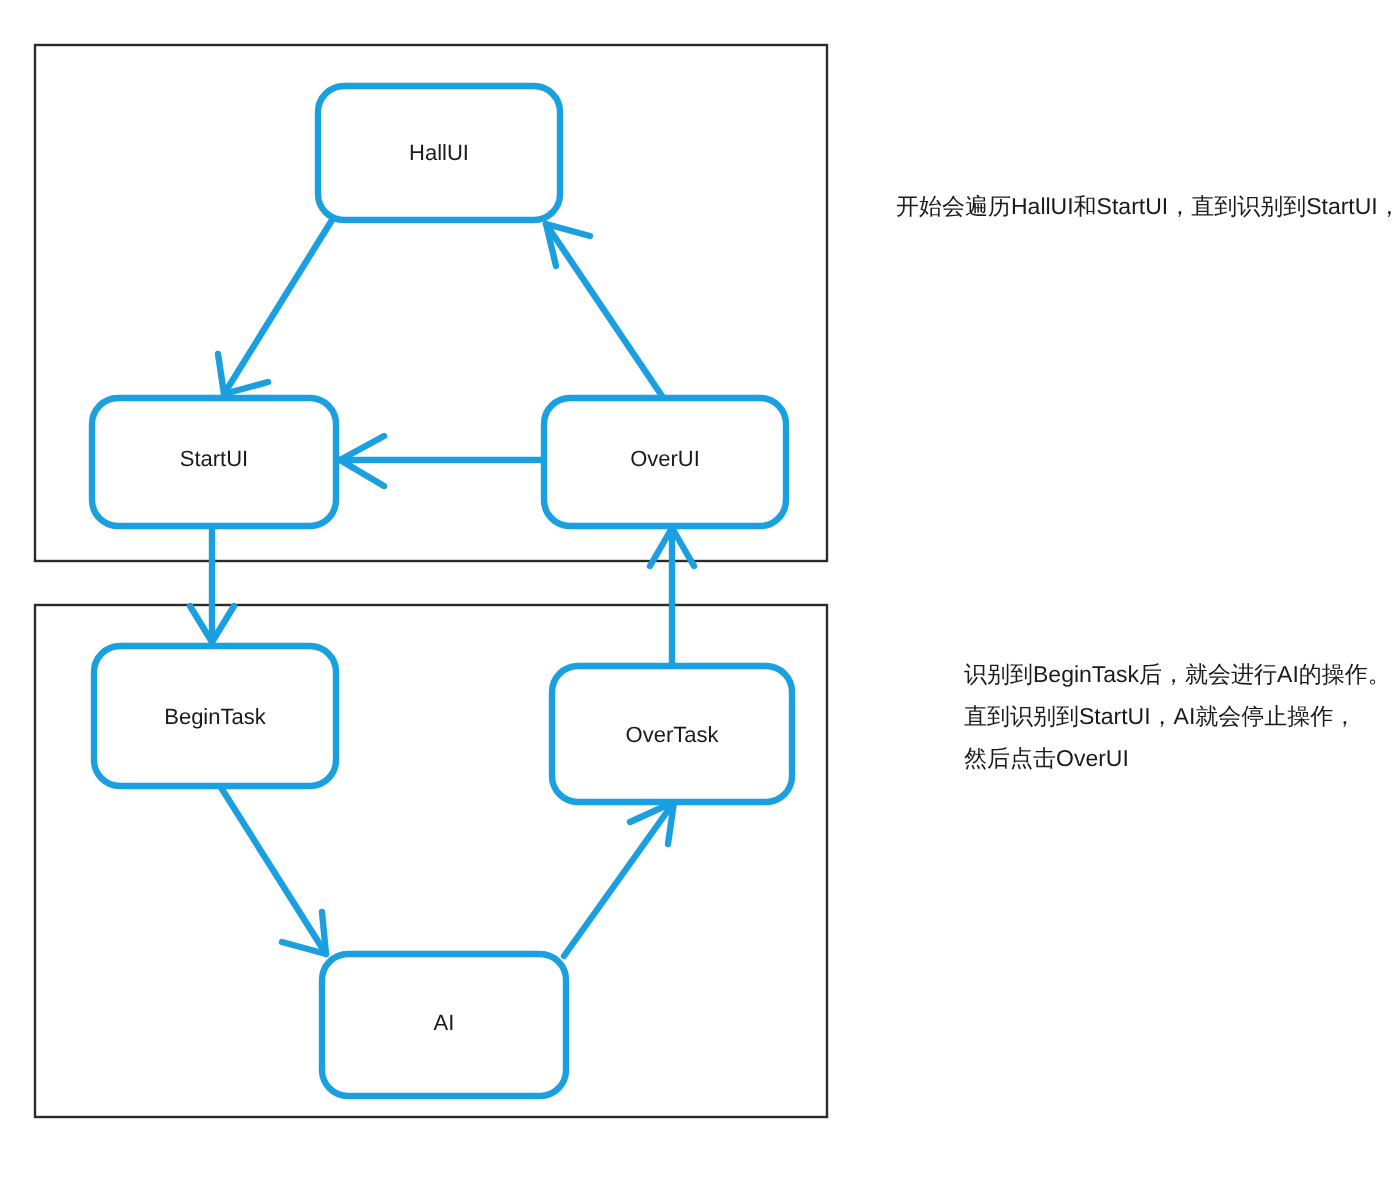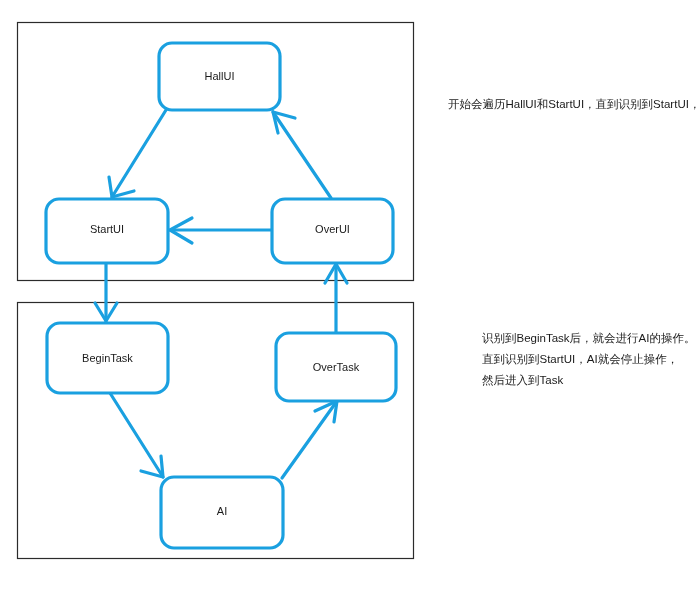--- a/index.html
+++ b/index.html
@@ -148,16 +148,16 @@
 
   </svg>
 
   <div class="annotation" id="annotation-top">
     <div>开始会遍历HallUI和StartUI，直到识别到StartUI，</div>
   </div>
 
   <div class="annotation" id="annotation-bottom">
     <div>识别到BeginTask后，就会进行AI的操作。</div>
     <div>直到识别到StartUI，AI就会停止操作，</div>
-    <div>然后进入到Task</div>
+    <div>然后点击OverUI</div>
   </div>
 
 </div>
 
 </body></html>

